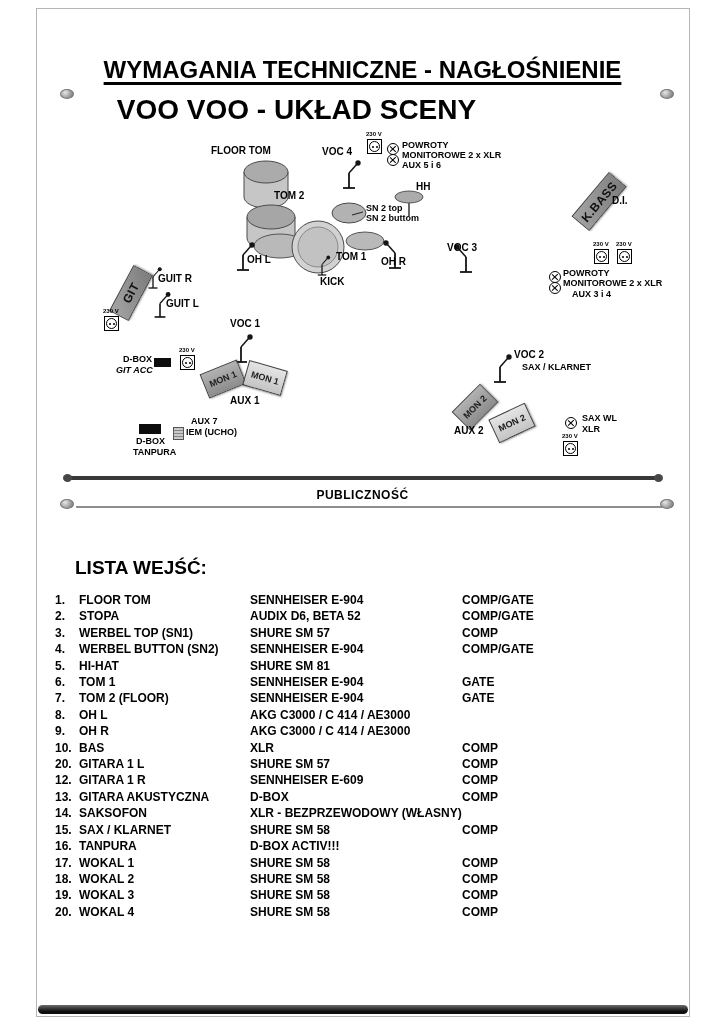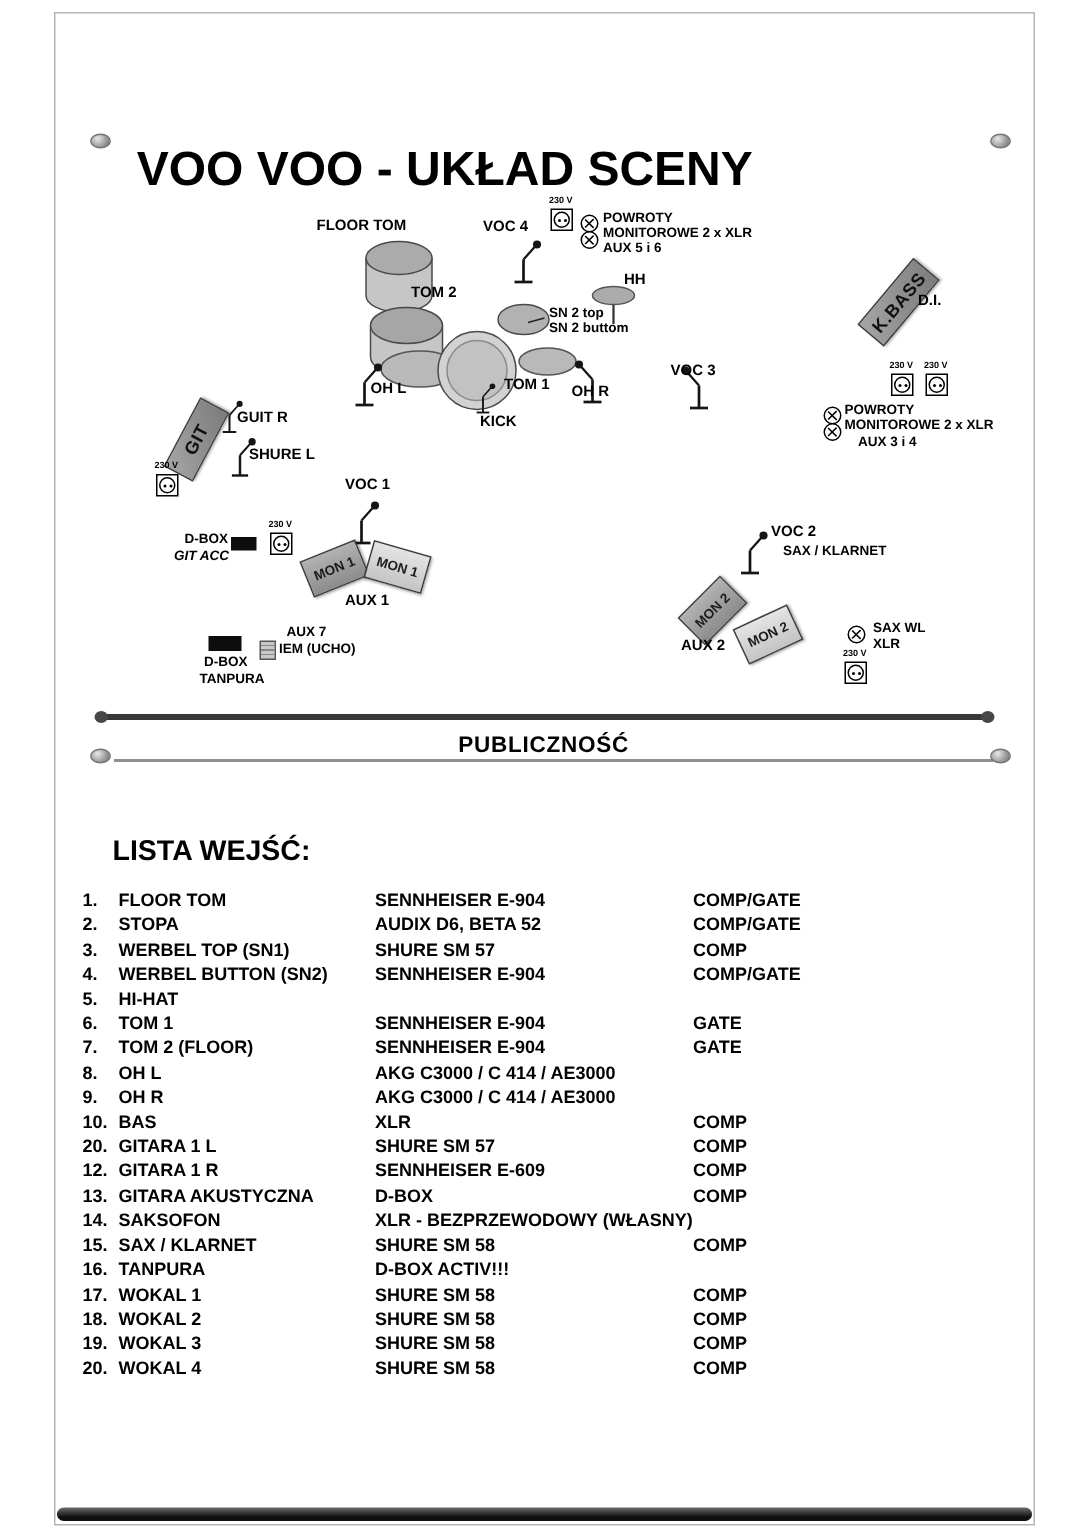--- a/index.html
+++ b/index.html
@@ -2,21 +2,21 @@
 <html><head>
 <meta charset="utf-8">
 <style>
   html,body{margin:0;padding:0;}
   body{width:725px;height:1024px;background:#ffffff;font-family:"Liberation Sans",sans-serif;color:#000;position:relative;overflow:hidden;}
   .page{position:absolute;inset:0;background:#fff;overflow:hidden;}
   .frame{position:absolute;left:36px;top:8px;width:652px;height:1007px;border:1px solid #b5b5b5;}
   .screw{position:absolute;width:12px;height:8px;border-radius:50%;background:radial-gradient(circle at 35% 30%,#e8e8e8,#9a9a9a 60%,#6f6f6f);border:1px solid #777;}
   .title{position:absolute;top:56px;left:0;width:725px;text-align:center;font-size:24px;font-weight:bold;}
   .title-u{text-decoration:underline;text-decoration-thickness:2.5px;text-underline-offset:4px;}
-  .subtitle{position:absolute;top:94px;left:0;width:593px;text-align:center;font-size:32px;font-weight:bold;}
+  .subtitle{position:absolute;top:94px;left:0;width:593px;text-align:center;font-size:28px;font-weight:bold;}
   .stage{position:absolute;left:0;top:0;width:725px;height:525px;}
   .stage-svg{position:absolute;left:0;top:0;}
   .lbl{position:absolute;font-weight:bold;font-size:10px;line-height:1.1;white-space:nowrap;}
   .sm{font-size:9px;}
   .xs{font-size:6px;}
   .rotbox{position:absolute;display:flex;align-items:center;justify-content:center;font-weight:bold;border:1px solid #3c3c3c;box-shadow:1px 1px 2px rgba(0,0,0,.35);}
   .instr{background:linear-gradient(135deg,#a6a6a6,#7b7b7b);color:#101010;font-size:12px;letter-spacing:.5px;}
   .wedge{font-size:9px;color:#1c1c1c;}
   .wedge.dark{background:linear-gradient(180deg,#b2b2b2,#8c8c8c);}
   .wedge.light{background:linear-gradient(180deg,#e4e4e4,#c4c4c4);}
@@ -24,36 +24,37 @@
   .outlet::before{content:"";position:absolute;left:1px;top:1px;width:9px;height:9px;border:1px solid #000;border-radius:50%;}
   .outlet::after{content:"";position:absolute;left:3.5px;top:5.5px;width:2px;height:2px;border-radius:50%;background:#000;box-shadow:4px 0 0 #000;}
   .xlr-icon{position:absolute;width:10px;height:10px;border:1.4px solid #000;border-radius:50%;background:#fff;}
   .xlr-icon::before,.xlr-icon::after{content:"";position:absolute;left:50%;top:1px;bottom:1px;width:1.3px;background:#000;}
   .xlr-icon::before{transform:translateX(-50%) rotate(45deg);}
   .xlr-icon::after{transform:translateX(-50%) rotate(-45deg);}
   .dbox-icon{position:absolute;background:#0d0d0d;}
   .iem-icon{position:absolute;width:9px;height:11px;background:repeating-linear-gradient(180deg,#c9c9c9 0 2px,#878787 2px 3px);border:1px solid #555;}
   .stage-edge{position:absolute;left:66px;top:476px;width:594px;height:4px;background:#383838;border-radius:2px;}
   .edge-knob{position:absolute;top:474px;width:9px;height:8px;border-radius:50%;background:#474747;}
-  .audience{position:absolute;top:488px;left:0;width:725px;text-align:center;font-size:15px;font-weight:bold;letter-spacing:.5px;}
+  .audience{position:absolute;top:488px;left:0;width:725px;text-align:center;font-size:12px;font-weight:bold;letter-spacing:.5px;}
   .divider{position:absolute;left:76px;top:506px;width:586px;height:2px;background:#8f8f8f;}
   .list-heading{position:absolute;left:75px;top:557px;font-size:19px;font-weight:bold;}
   .input-table{position:absolute;left:55px;top:592px;width:635px;font-size:12px;font-weight:bold;}
   .row{display:grid;grid-template-columns:24px 171px 212px auto;line-height:16.4px;}
   .bottom-rail{position:absolute;left:38px;top:1005px;width:650px;height:9px;border-radius:5px;background:linear-gradient(180deg,#6c6c6c,#101010 70%);}
 </style>
 </head>
 <body>
 
 <div class="page">
   <div class="frame"></div>
 
   <div class="screw" style="left:60px;top:89px;"></div>
   <div class="screw" style="left:660px;top:89px;"></div>
 
+  <div class="title"><span class="title-u">WYMAGANIA TECHNICZNE - NAGŁOŚNIENIE</span></div>
   <div class="subtitle">VOO VOO - UKŁAD SCENY</div>
 
   <div class="stage">
     <svg class="stage-svg" width="725" height="525" viewBox="0 0 725 525">
       <defs>
         <g id="mic">
           <line x1="-6" y1="0" x2="6" y2="0" stroke="#151515" stroke-width="1.8"></line>
           <line x1="0" y1="0" x2="0" y2="-15" stroke="#151515" stroke-width="1.8"></line>
           <line x1="0" y1="-15" x2="8" y2="-24" stroke="#151515" stroke-width="1.5"></line>
           <circle cx="9" cy="-25" r="2.7" fill="#151515"></circle>
@@ -128,21 +129,21 @@
     <div class="lbl" style="left:612px;top:195px;">D.I.</div>
     <div class="lbl" style="left:447px;top:242px;">VOC 3</div>
     <div class="lbl sm" style="left:563px;top:269px;">POWROTY</div>
     <div class="lbl sm" style="left:563px;top:279px;">MONITOROWE 2 x XLR</div>
     <div class="lbl sm" style="left:572px;top:290px;">AUX 3 i 4</div>
     <div class="lbl" style="left:247px;top:254px;">OH L</div>
     <div class="lbl" style="left:336px;top:251px;">TOM 1</div>
     <div class="lbl" style="left:381px;top:256px;">OH R</div>
     <div class="lbl" style="left:320px;top:276px;">KICK</div>
     <div class="lbl" style="left:158px;top:273px;">GUIT R</div>
-    <div class="lbl" style="left:166px;top:298px;">SHURE L</div>
+    <div class="lbl" style="left:166px;top:298px;">GUIT L</div>
     <div class="lbl" style="left:230px;top:318px;">VOC 1</div>
     <div class="lbl sm" style="left:123px;top:355px;">D-BOX</div>
     <div class="lbl sm" style="left:116px;top:366px;font-style:italic;">GIT ACC</div>
     <div class="lbl" style="left:230px;top:395px;">AUX 1</div>
     <div class="lbl" style="left:514px;top:349px;">VOC 2</div>
     <div class="lbl sm" style="left:522px;top:363px;">SAX / KLARNET</div>
     <div class="lbl" style="left:454px;top:425px;">AUX 2</div>
     <div class="lbl sm" style="left:582px;top:414px;">SAX WL</div>
     <div class="lbl sm" style="left:582px;top:425px;">XLR</div>
     <div class="lbl sm" style="left:191px;top:417px;">AUX 7</div>
@@ -186,20 +187,21 @@
       <div class="row">
         <span>4.</span>
         <span>WERBEL BUTTON (SN2)</span>
         <span>SENNHEISER E-904</span>
         <span>COMP/GATE</span>
       </div>
 
       <div class="row">
         <span>5.</span>
         <span>HI-HAT</span>
+        <span>SHURE SM 81</span>
         <span></span>
       </div>
 
       <div class="row">
         <span>6.</span>
         <span>TOM 1</span>
         <span>SENNHEISER E-904</span>
         <span>GATE</span>
       </div>
 

